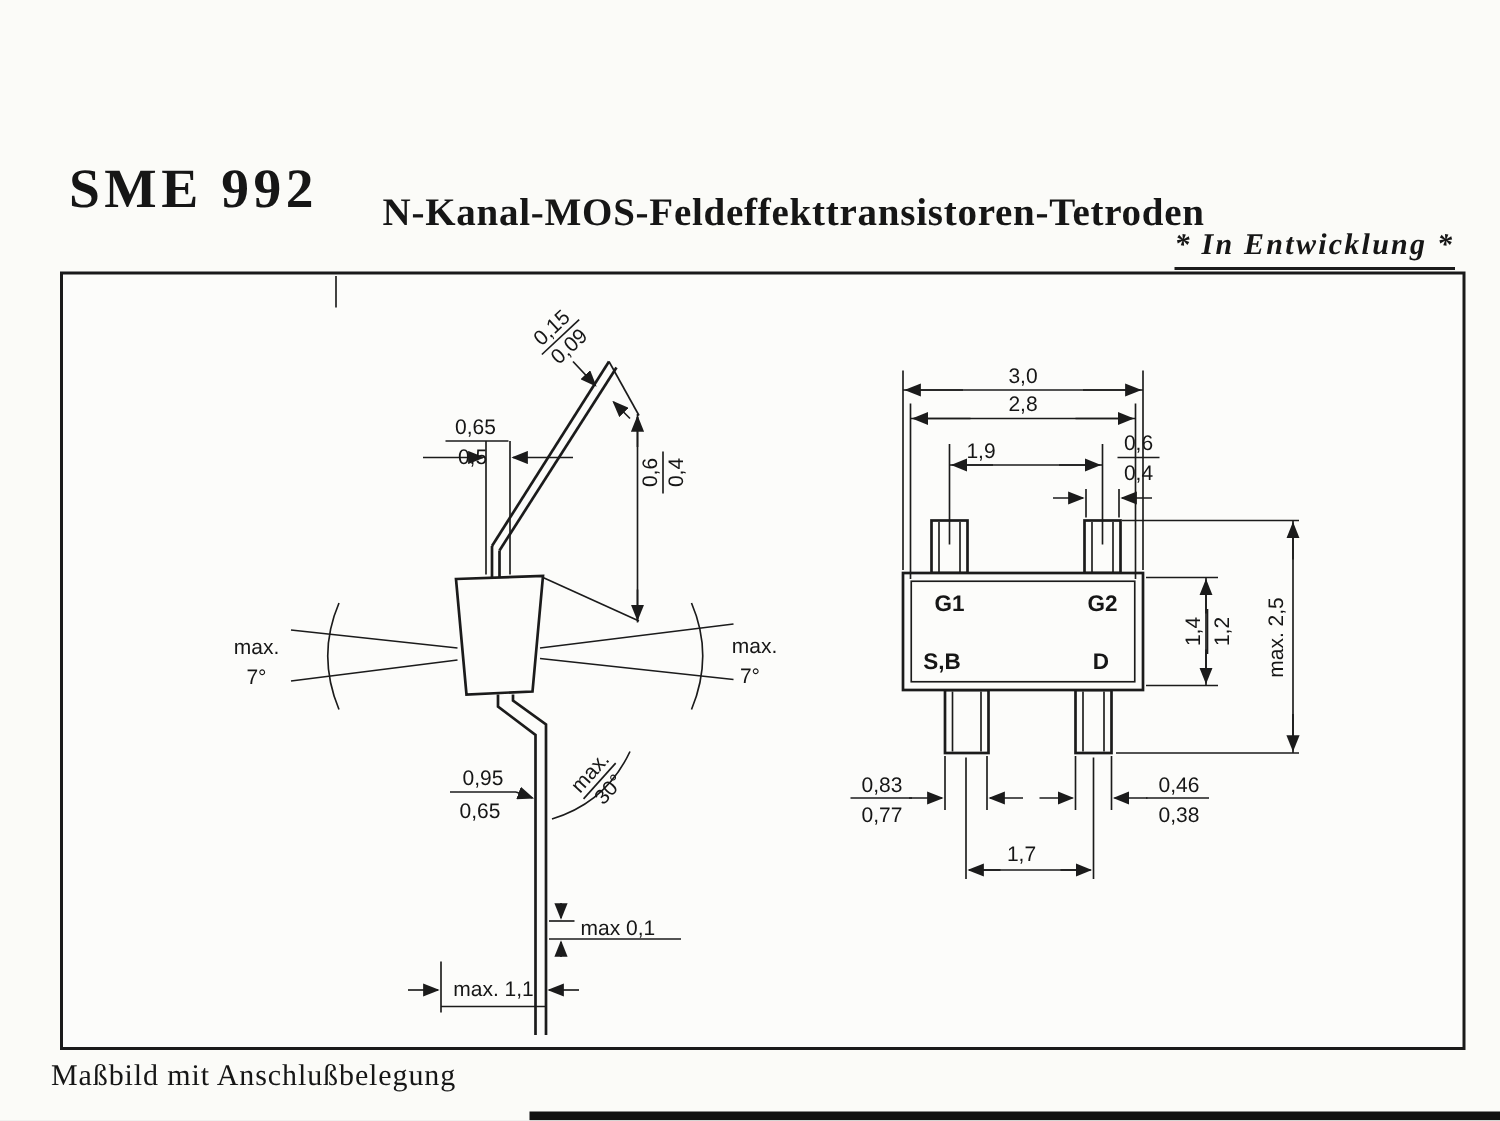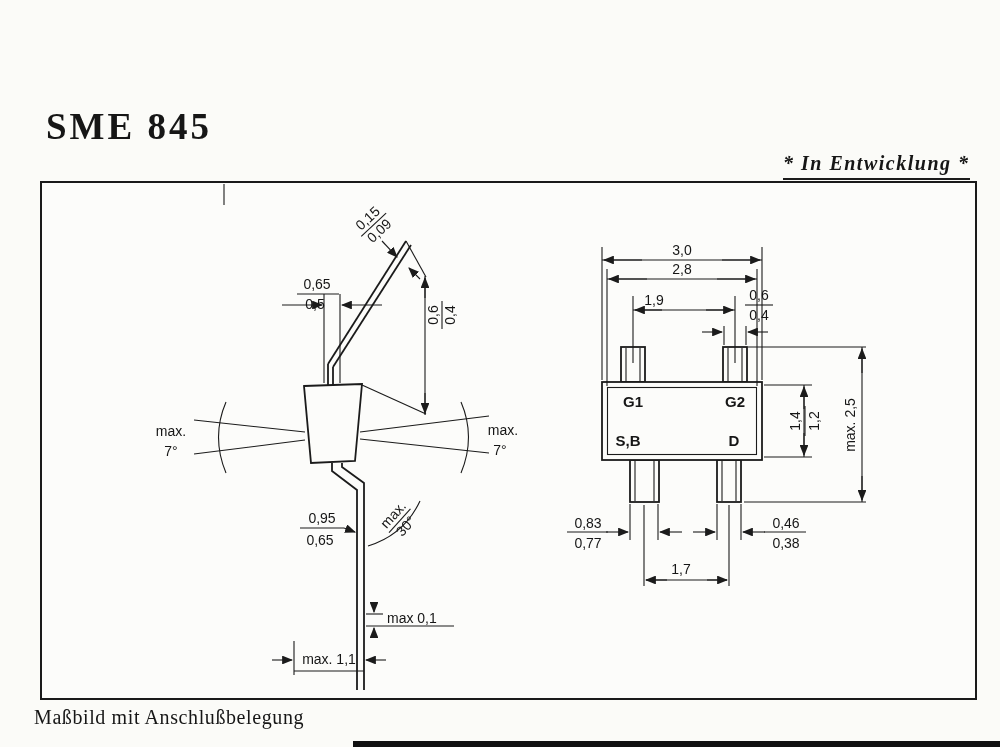--- a/index.html
+++ b/index.html
@@ -19,25 +19,26 @@
   .ln{stroke:#1b1b1b;stroke-width:1.1;fill:none;}
   .th{stroke:#1b1b1b;stroke-width:1.8;fill:none;}
   .fillw{fill:#fcfcfa;}
 </style>
 </head>
 <body>
 
 <div id="page">
 
   <div class="abs" id="models">
-    <div>SME 845</div>
+    <div>SME 992</div>
     <div>SME 994</div>
     <div>SME 996</div>
   </div>
 
+  <div class="abs" id="title">N-Kanal-MOS-Feldeffekttransistoren-Tetroden</div>
 
   <div class="abs" id="status">* In Entwicklung *</div>
 
   <div class="abs" id="frame">
     <svg width="933" height="515" viewBox="0 0 933 515">
       <defs>
         <marker id="ah" viewBox="0 0 10 8" refX="9" refY="4" markerWidth="10" markerHeight="8" orient="auto">
           <path d="M0,0 L10,4 L0,8 Z" fill="#1b1b1b"></path>
         </marker>
       </defs>

